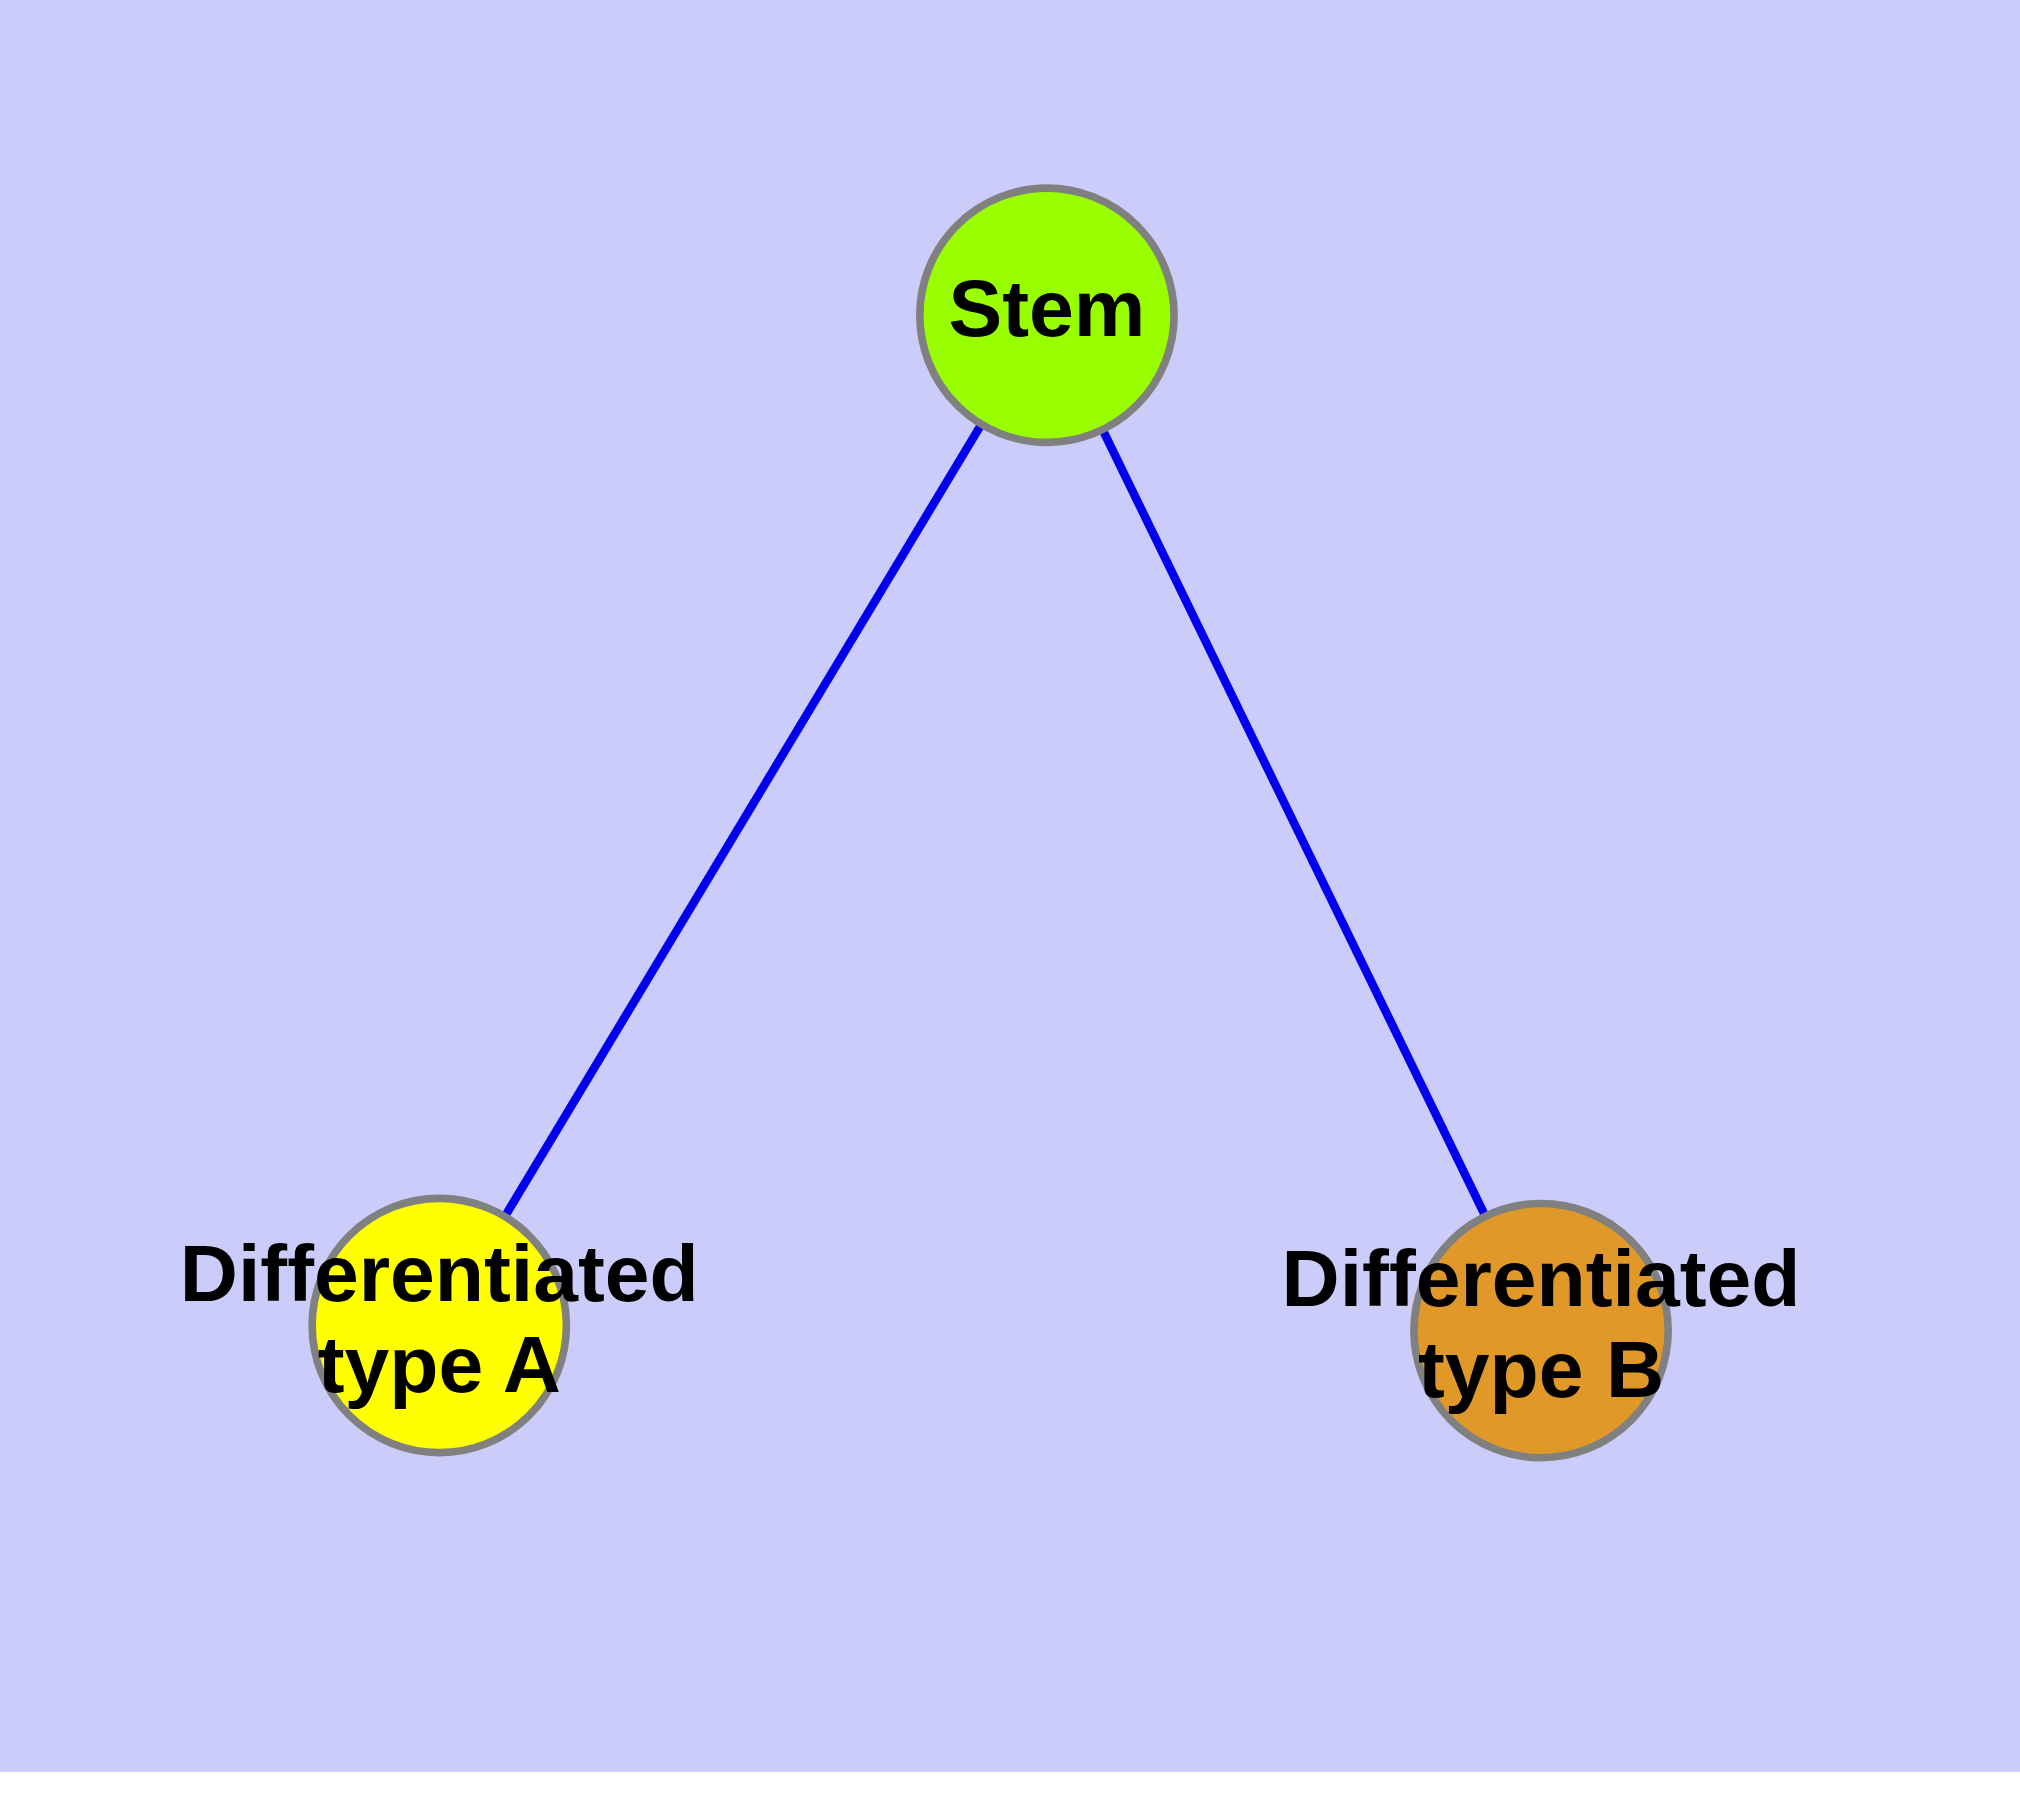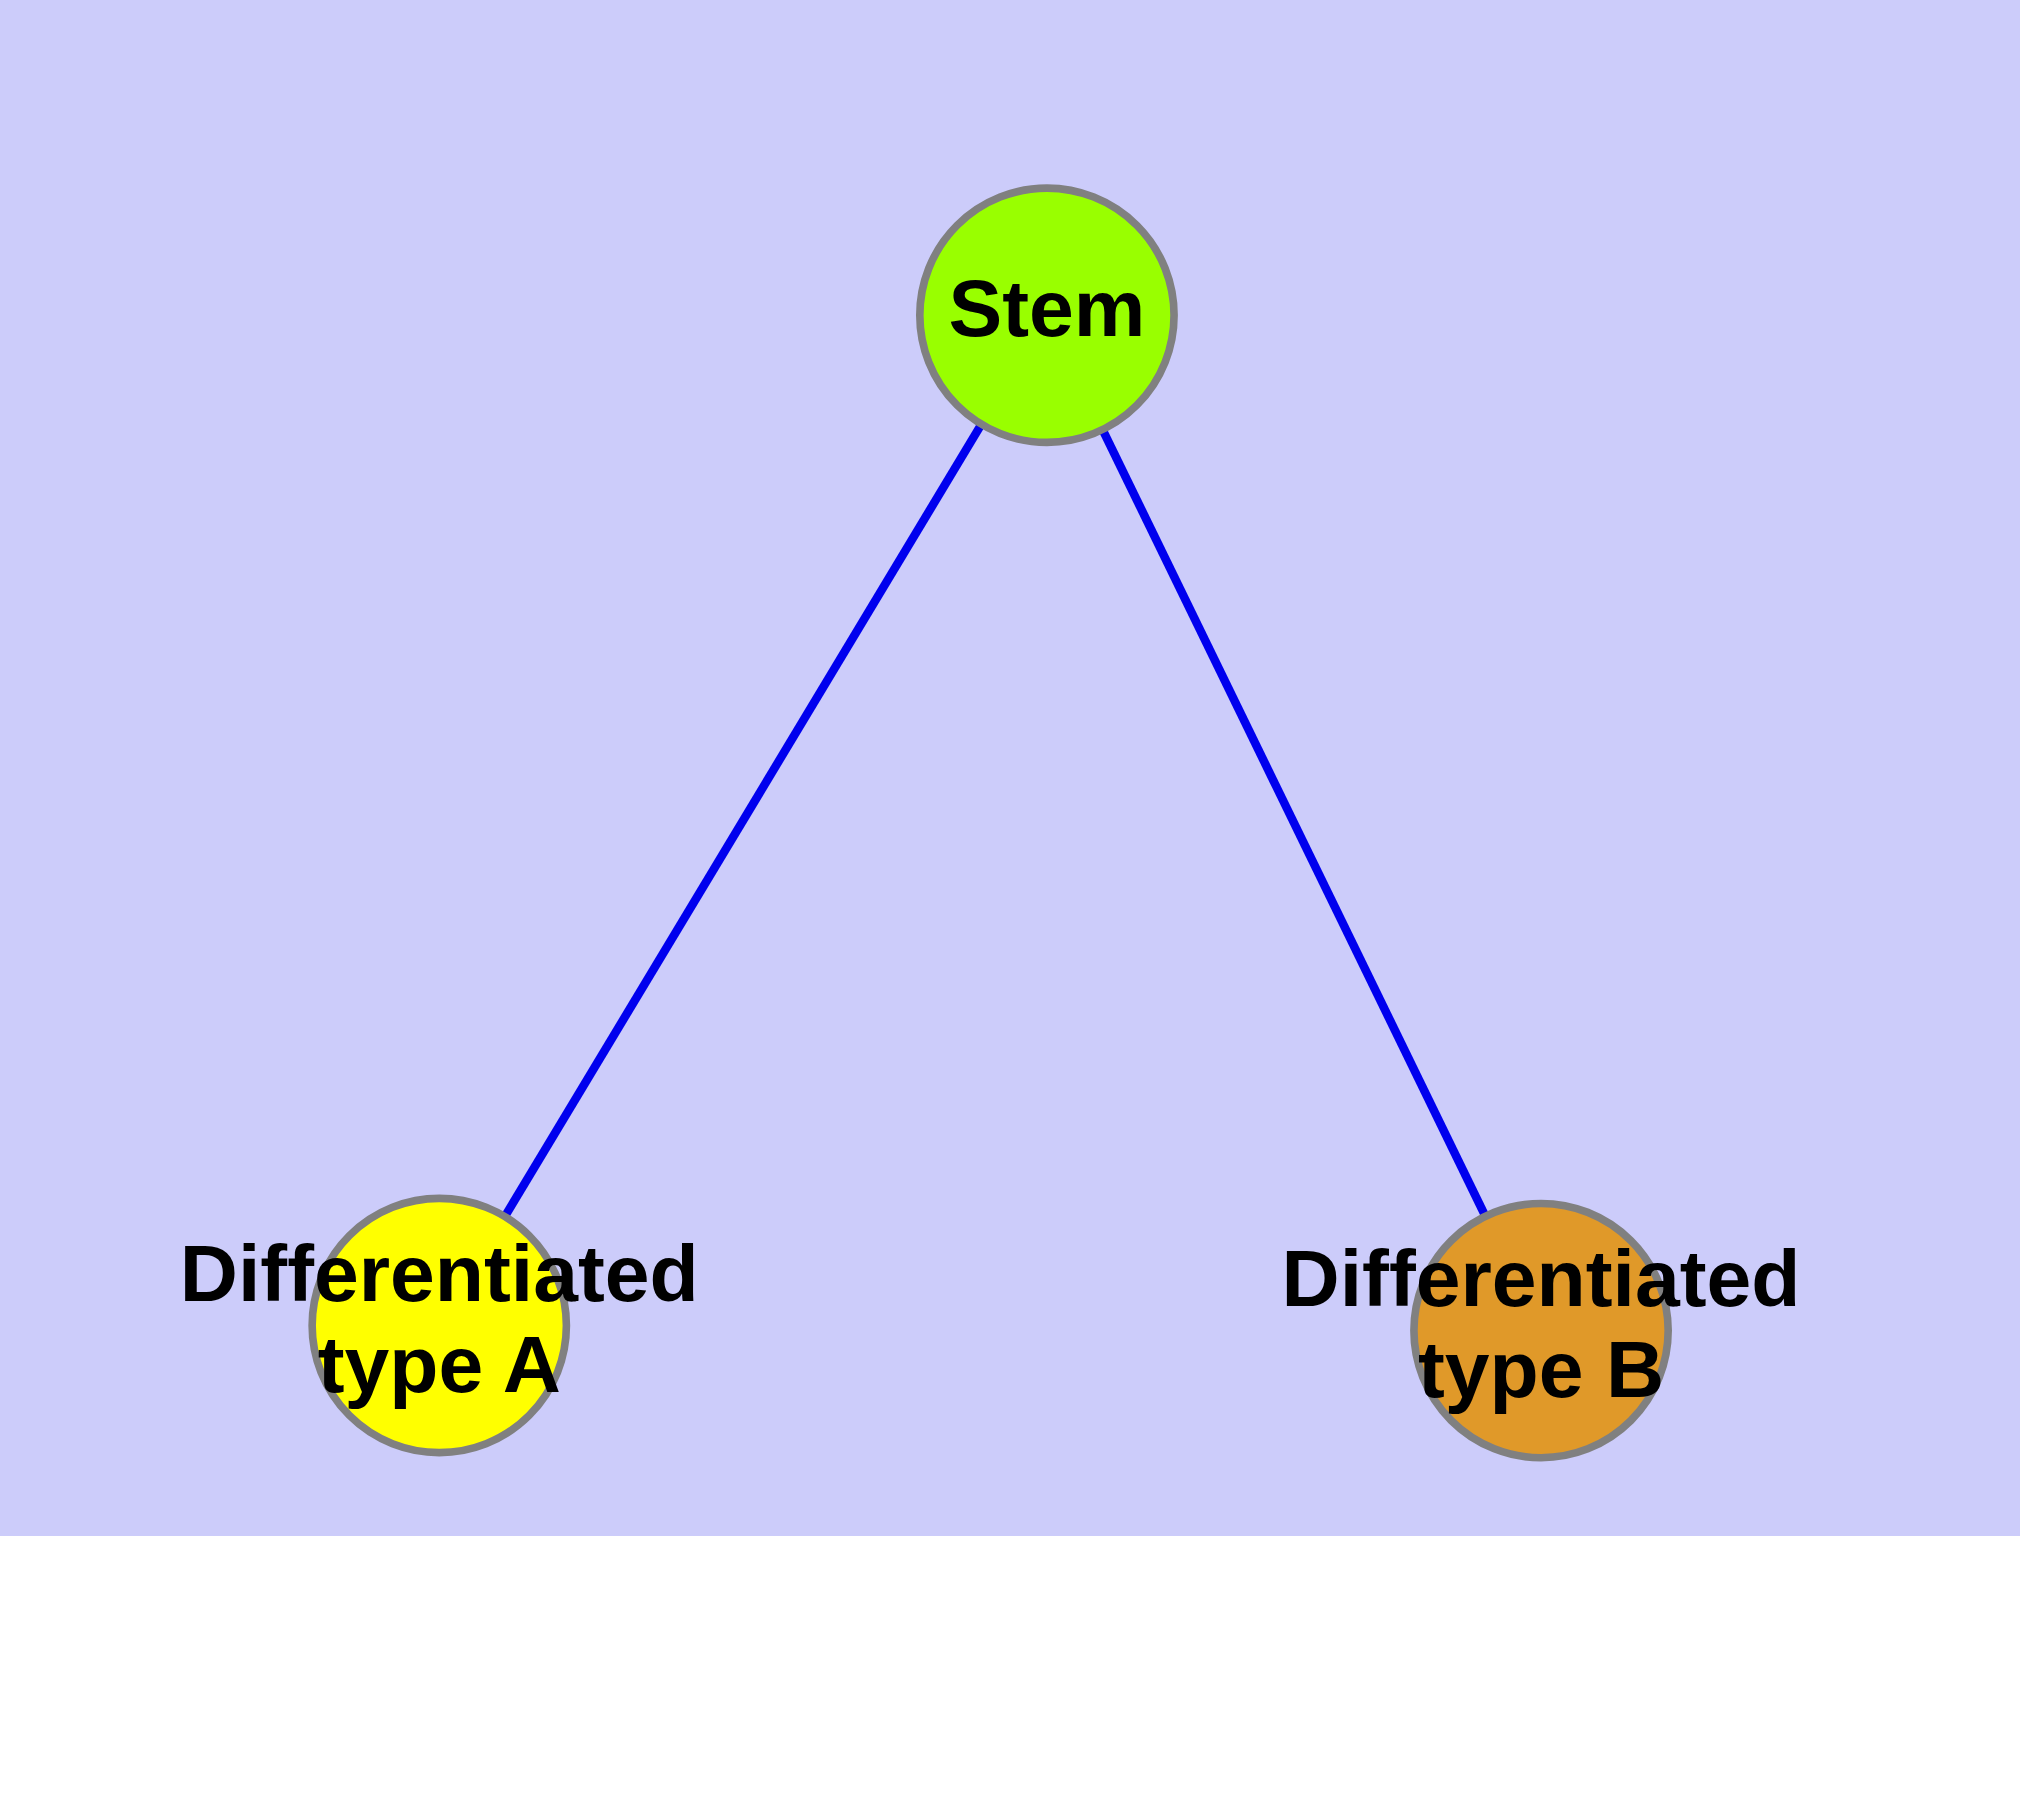--- a/index.html
+++ b/index.html
@@ -32,21 +32,21 @@
     fill: #000000;
     font-family: "Liberation Sans", sans-serif;
     dominant-baseline: middle;
     text-anchor: middle;
     white-space: pre;
   }
 </style>
 </head>
 <body>
 
-<div id="canvas" style="width: 2021px; height: 1536px;">
+<div id="canvas" style="width: 2021px; height: 1772px;">
 
   <div id="bg-rect" style="background: rgb(204, 204, 250);"></div>
 
   <svg id="graph-svg" viewBox="0 0 2384 2138" xmlns="http://www.w3.org/2000/svg">
 
     <g id="edges-layer">
         <line x1="1235" y1="372" x2="518" y2="1564" stroke="#0000ee" stroke-width="10" stroke-linecap="butt"></line>
         <line x1="1235" y1="372" x2="1818" y2="1570" stroke="#0000ee" stroke-width="10" stroke-linecap="butt"></line>
       </g>
     <g id="nodes-layer">

